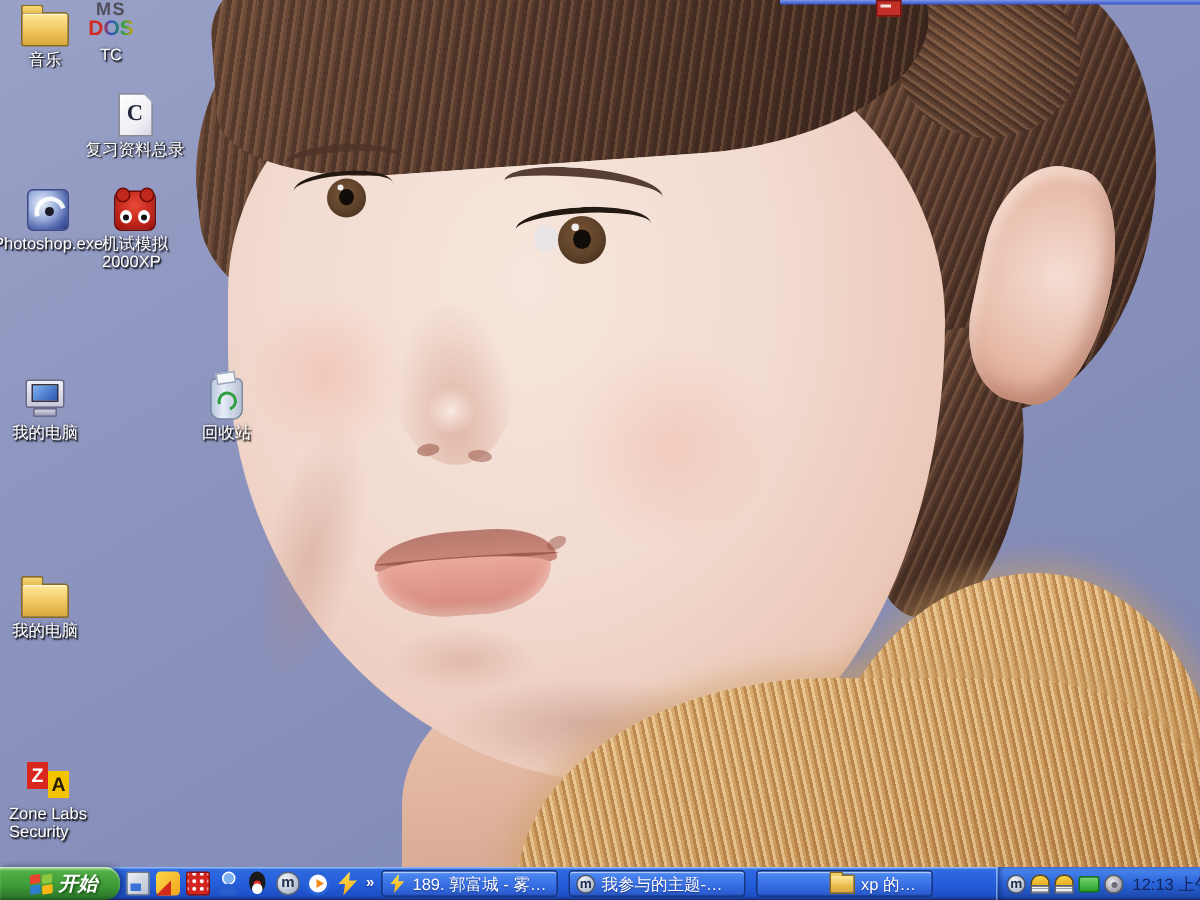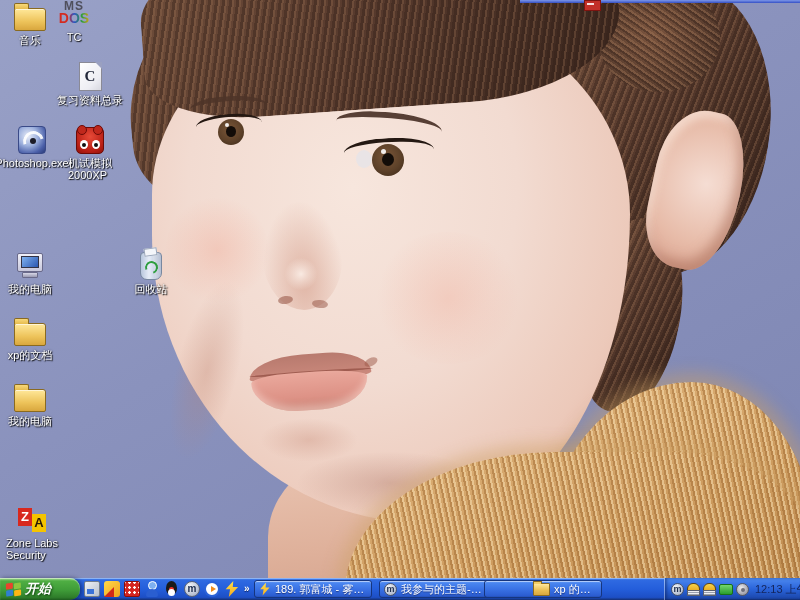--- a/index.html
+++ b/index.html
@@ -125,21 +125,21 @@
   .g-za .a-box{position:absolute;left:15px;top:6px;width:14px;height:18px;background:#f5c400;color:#2a1a02;font-weight:bold;font-size:13px;line-height:18px;text-align:center;}
   .g-za .a-box::after{content:"A";}
 
   
   #taskbar{position:absolute;left:0;bottom:0;width:800px;height:22px;z-index:10;
      background:linear-gradient(180deg,#5a96f2 0%,#2f6ae2 9%,#245edb 50%,#1d4fc5 88%,#142f73 100%);
      box-shadow:inset 0 1px 0 rgba(255,255,255,.35);}
   #start-btn{position:absolute;left:0;top:0;width:80px;height:22px;border-radius:0 10px 10px 0;
      background:linear-gradient(180deg,#9ed88b 0%,#4fae43 14%,#3f9c38 55%,#2f7d2b 88%,#1d5a1d 100%);
      box-shadow:inset 0 1px 1px rgba(255,255,255,.5),2px 0 4px rgba(0,0,40,.45);
-     display:flex;align-items:center;gap:4px;padding-left:6px;box-sizing:border-box;cursor:pointer;}
+     display:flex;align-items:center;gap:4px;padding-left:20px;box-sizing:border-box;cursor:pointer;}
   #start-btn .start-text{color:#fff;font-weight:bold;font-style:italic;font-size:13px;text-shadow:1px 1px 2px rgba(10,50,10,.8);}
   .flag{width:15px;height:13px;display:grid;grid-template-columns:7px 7px;grid-template-rows:6px 6px;gap:1px;transform:rotate(-2deg);}
   .flag i{display:block;border-radius:1px;transform:skewY(-8deg);}
   .flag .p1{background:#e8452e;} .flag .p2{background:#8dc63f;} .flag .p3{background:#2f7fd0;} .flag .p4{background:#fbb615;}
 
   #quick-launch{position:absolute;left:84px;top:0;width:168px;height:22px;display:flex;align-items:center;gap:4px;}
   .ql{width:16px;height:16px;position:relative;flex:none;cursor:pointer;}
   .ql-desktop{background:linear-gradient(135deg,#eef1f6,#b7c0cd);border:1px solid #727d8b;border-radius:2px;box-sizing:border-box;}
   .ql-desktop::after{content:"";position:absolute;left:2px;bottom:2px;width:7px;height:5px;background:#3a72d8;}
   .ql-flashget{background:linear-gradient(135deg,#ffd84a,#f0a41c);border-radius:3px;}
@@ -283,26 +283,20 @@
       </div>
   </div>
   <div class="dicon" style="left:121px;top:252px;width:60px">
     <div class="g-recycle">
         <div class="rc-arrow"></div>
       </div>
     <div class="dlabel">
         <span>回收站</span>
       </div>
   </div>
-  <div class="dicon" style="left:0px;top:317px;width:60px">
-    <div class="g-folder"></div>
-    <div class="dlabel">
-        <span>xp的文档</span>
-      </div>
-  </div>
   <div class="dicon" style="left:0px;top:383px;width:60px">
     <div class="g-folder"></div>
     <div class="dlabel">
         <span>我的电脑</span>
       </div>
   </div>
   <div class="dicon" style="left:0px;top:508px;width:64px">
     <div class="g-za">
         <div class="z-box"></div>
         <div class="a-box"></div>
@@ -337,21 +331,21 @@
     </div>
 
     <div class="task-btn" style="left:254px;">
       <span class="tb-ico tb-winamp"></span>
       <span class="tb-label">189. 郭富城 - 雾里...</span>
     </div>
     <div class="task-btn" style="left:379px;">
       <span class="tb-ico tb-mx"></span>
       <span class="tb-label">我参与的主题-电脑...</span>
     </div>
-    <div class="task-btn" style="left:484px;padding-left:48px;">
+    <div class="task-btn" style="left:504px;padding-left:48px;">
       <span class="tb-ico tb-folder"></span>
       <span class="tb-label">xp 的文档</span>
     </div>
 
     <div id="tray">
       <span class="tr tr-mx"></span>
       <span class="tr tr-qqc"></span>
       <span class="tr tr-qqc"></span>
       <span class="tr tr-green"></span>
       <span class="tr tr-mon"></span>

